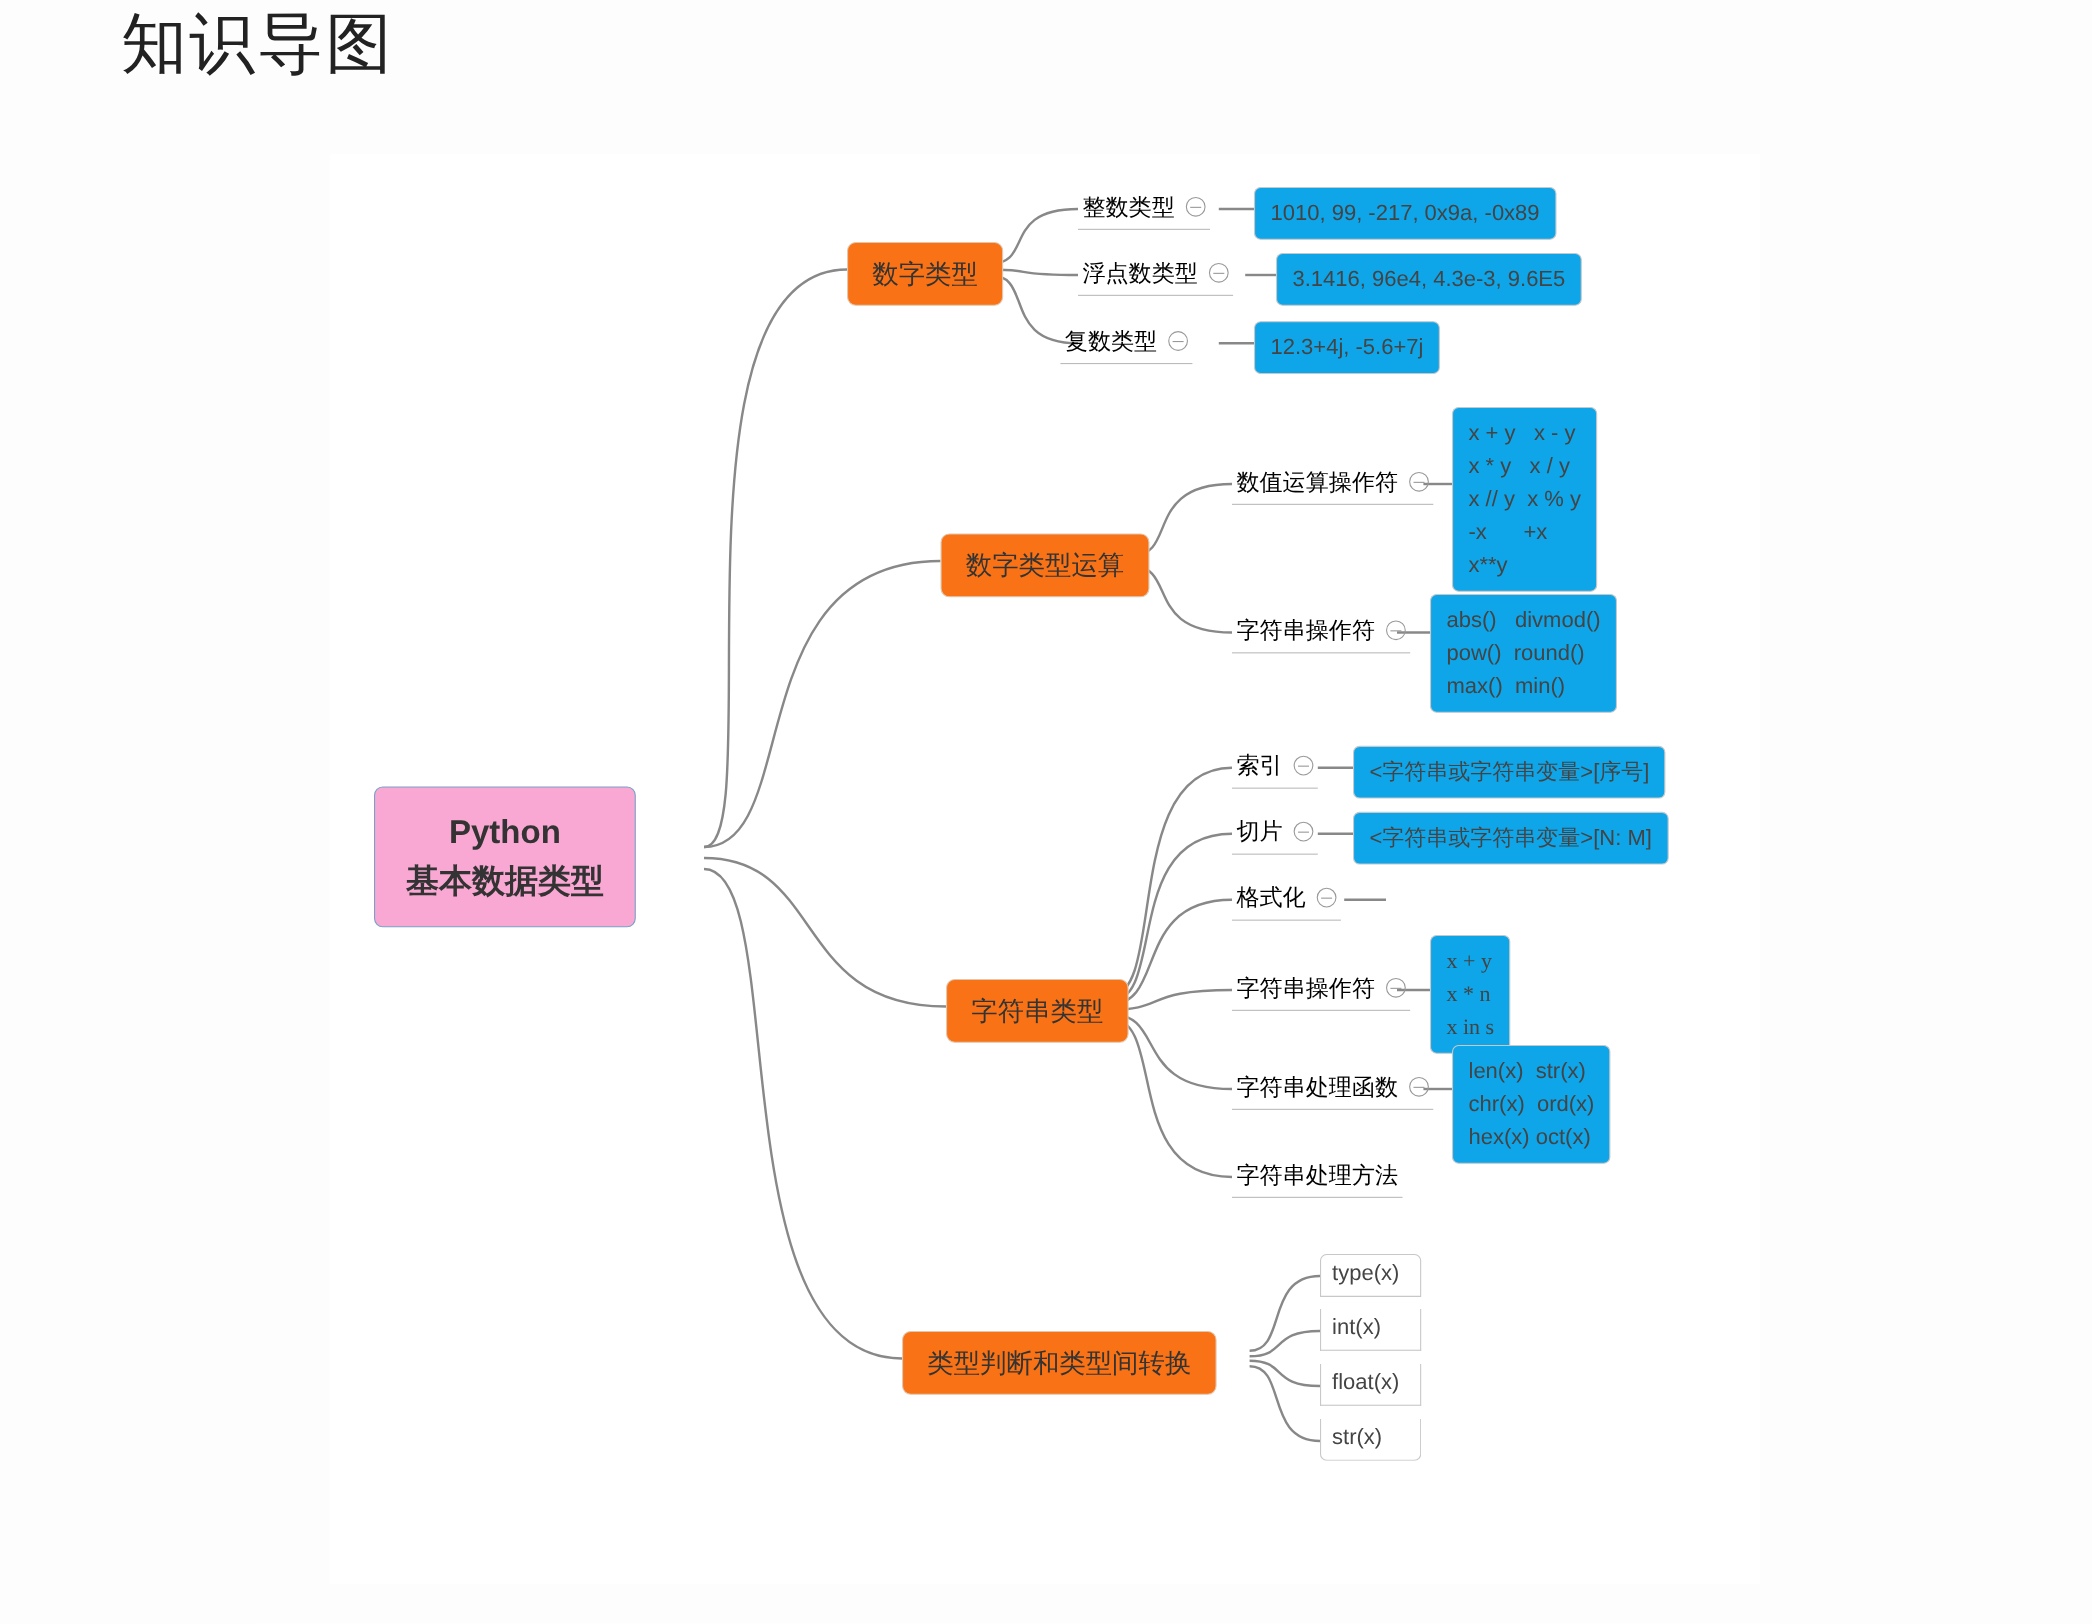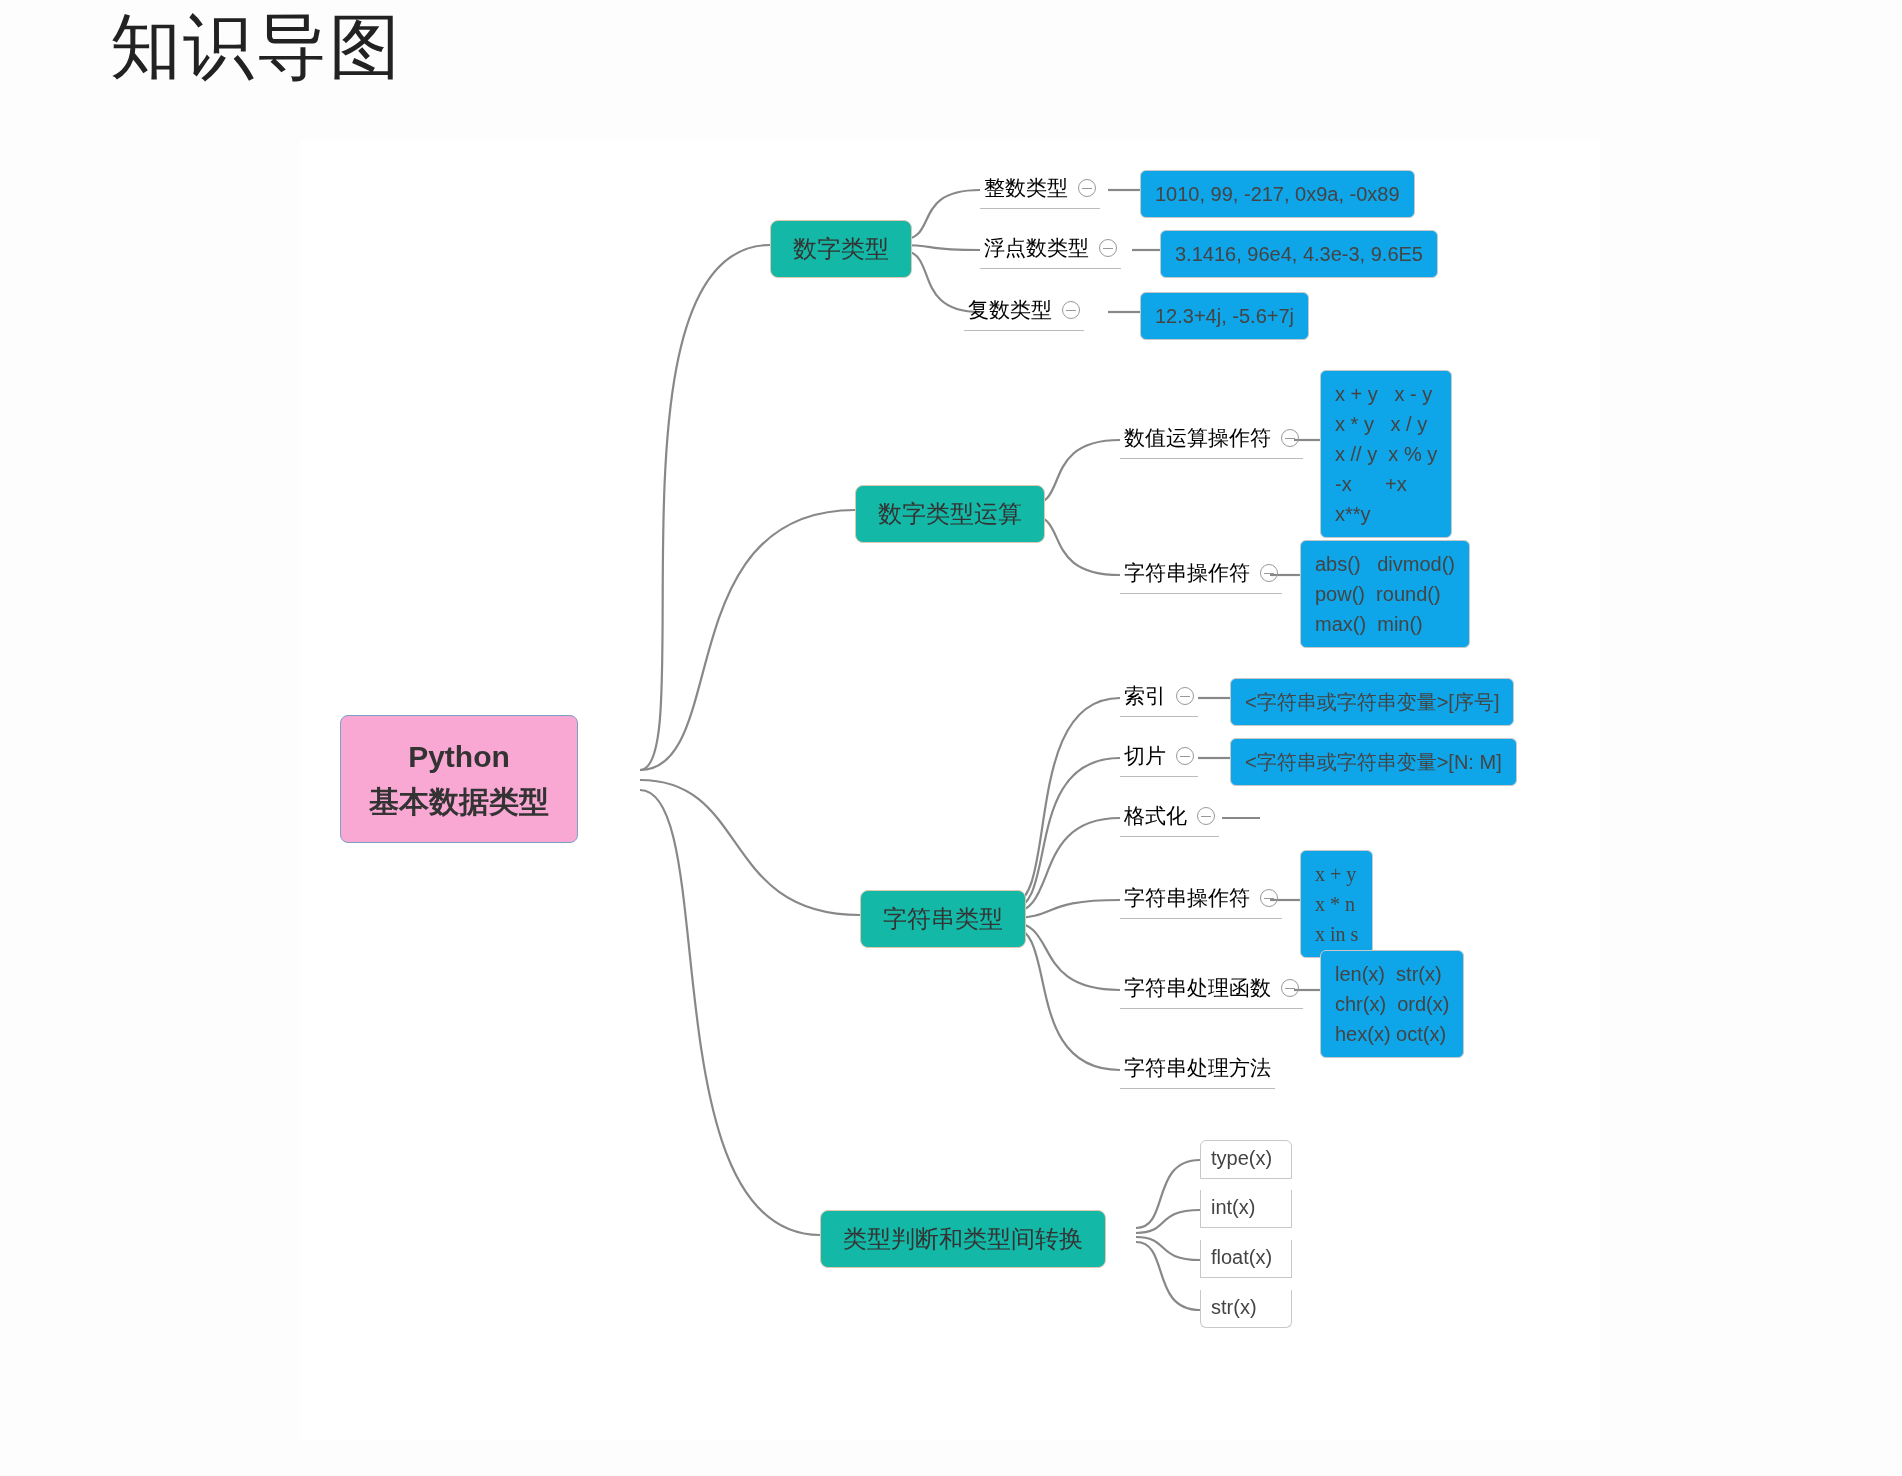--- a/index.html
+++ b/index.html
@@ -9,21 +9,21 @@
     background: #fdfdfd;
     width: 1902px;
     height: 1476px;
     position: relative;
     overflow: hidden;
   }
   .page-title {
     position: absolute;
     left: 110px;
     top: 0px;
-    font-size: 71px;
+    font-size: 60px;
     font-weight: 400;
     color: #222;
     letter-spacing: 2px;
   }
   .diagram {
     position: absolute;
     left: 300px;
     top: 140px;
     width: 1300px;
     height: 1300px;
@@ -43,21 +43,21 @@
   .root {
     background: #f9a8d4;
     border: 1px solid #7aa0c8;
     font-weight: bold;
     font-size: 30px;
     line-height: 1.5;
     padding: 18px 28px;
     text-align: center;
   }
   .peach {
-    background: #14b8a6;
+    background: #f97316;
     border: 1px solid #e0c8b0;
     font-size: 24px;
     padding: 12px 22px;
   }
   .sub {
     position: absolute;
     font-size: 21px;
     color: #000000;
     border-bottom: 1px solid #bbb;
     padding: 4px 4px 6px 4px;

